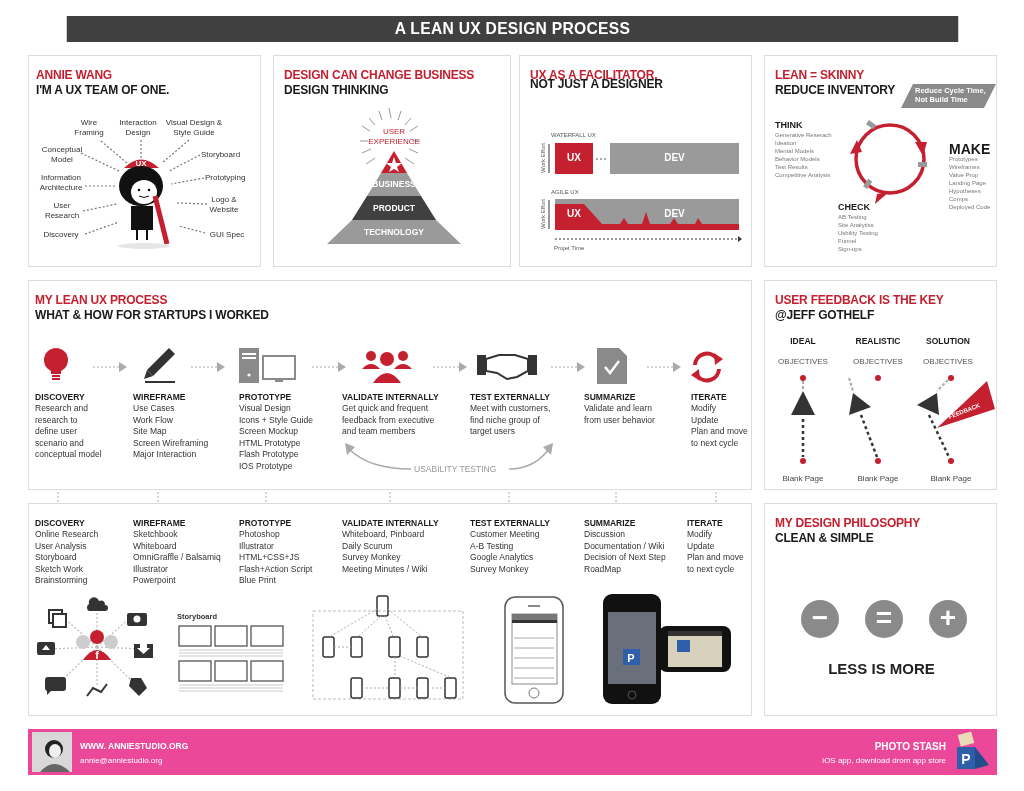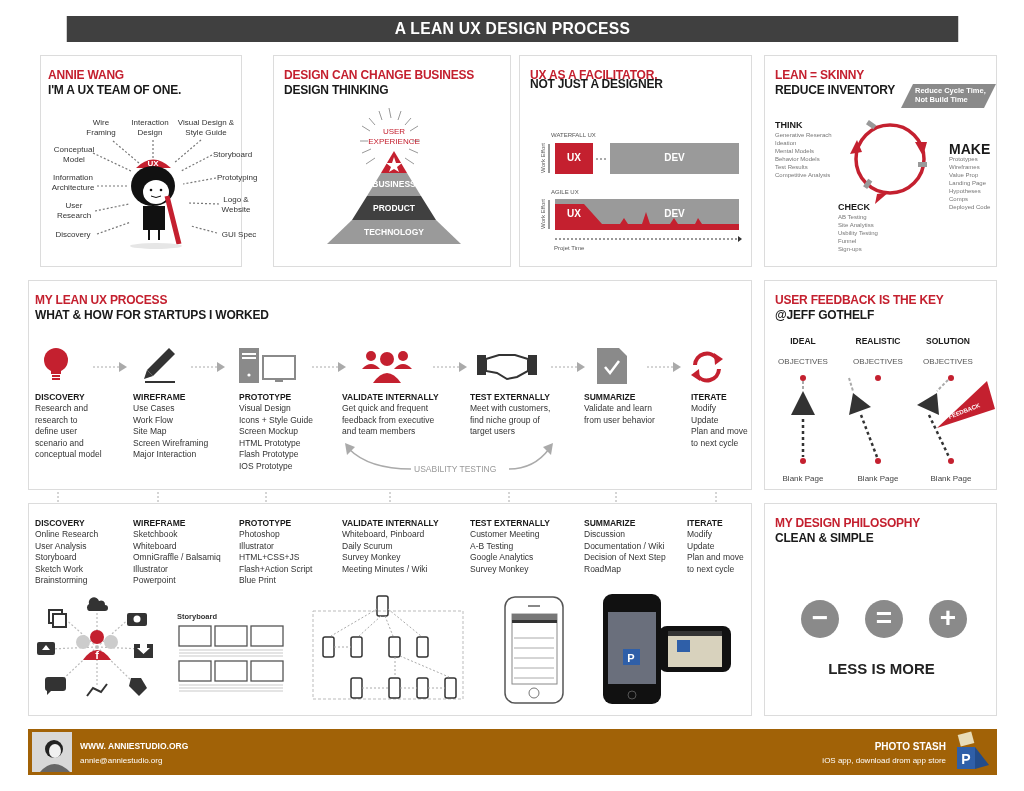--- a/index.html
+++ b/index.html
@@ -10,28 +10,28 @@
 .h-red{color:#c4202f;font-weight:bold;font-size:12px;line-height:15px;letter-spacing:-.2px}
 .h-blk{color:#1a1a1a;font-weight:bold;font-size:12px;line-height:15px;letter-spacing:-.2px}
 .lbl{font-size:8px;color:#333;line-height:9.5px;text-align:center;position:absolute}
 .sm{font-size:6px;color:#777;line-height:8px}
 .step-title{font-size:8.5px;font-weight:bold;color:#1a1a1a;line-height:11px}
 .step-line{font-size:8.5px;color:#333;line-height:11.5px}
 .tool-col{position:absolute;top:14px}
 .tool-title{font-size:8.5px;font-weight:bold;color:#1a1a1a;line-height:11px}
 .tool-line{font-size:8.5px;color:#333;line-height:11.5px}
 .circle-btn{position:absolute;width:38px;height:38px;border-radius:50%;background:#8a8a8a;color:#fff;font-size:28px;font-weight:bold;text-align:center;line-height:36px}
-.footer{left:28px;top:729px;width:969px;height:46px;background:#a16207}
+.footer{left:28px;top:729px;width:969px;height:46px;background:#ec4899}
 </style>
 </head>
 <body>
 
 <div class="abs title-bar">A LEAN UX DESIGN PROCESS</div>
 
-<div class="panel" style="left:40px;top:55px;width:202px;height:212px">
+<div class="panel" style="left:28px;top:55px;width:233px;height:212px">
   <div class="abs h-red" style="left:7px;top:12px">ANNIE WANG</div>
   <div class="abs h-blk" style="left:7px;top:27px">I'M A UX TEAM OF ONE.</div>
   <div class="lbl" style="left:40px;top:62px;width:40px">Wire Framing</div>
   <div class="lbl" style="left:85px;top:62px;width:48px">Interaction Design</div>
   <div class="lbl" style="left:135px;top:62px;width:60px">Visual Design &amp; Style Guide</div>
   <div class="lbl" style="left:8px;top:89px;width:50px">Conceptual Model</div>
   <div class="lbl" style="left:172px;top:94px;width:56px;text-align:left">Storyboard</div>
   <div class="lbl" style="left:8px;top:117px;width:48px">Information Architecture</div>
   <div class="lbl" style="left:176px;top:117px;width:52px;text-align:left">Prototyping</div>
   <div class="lbl" style="left:14px;top:145px;width:38px">User Research</div>

